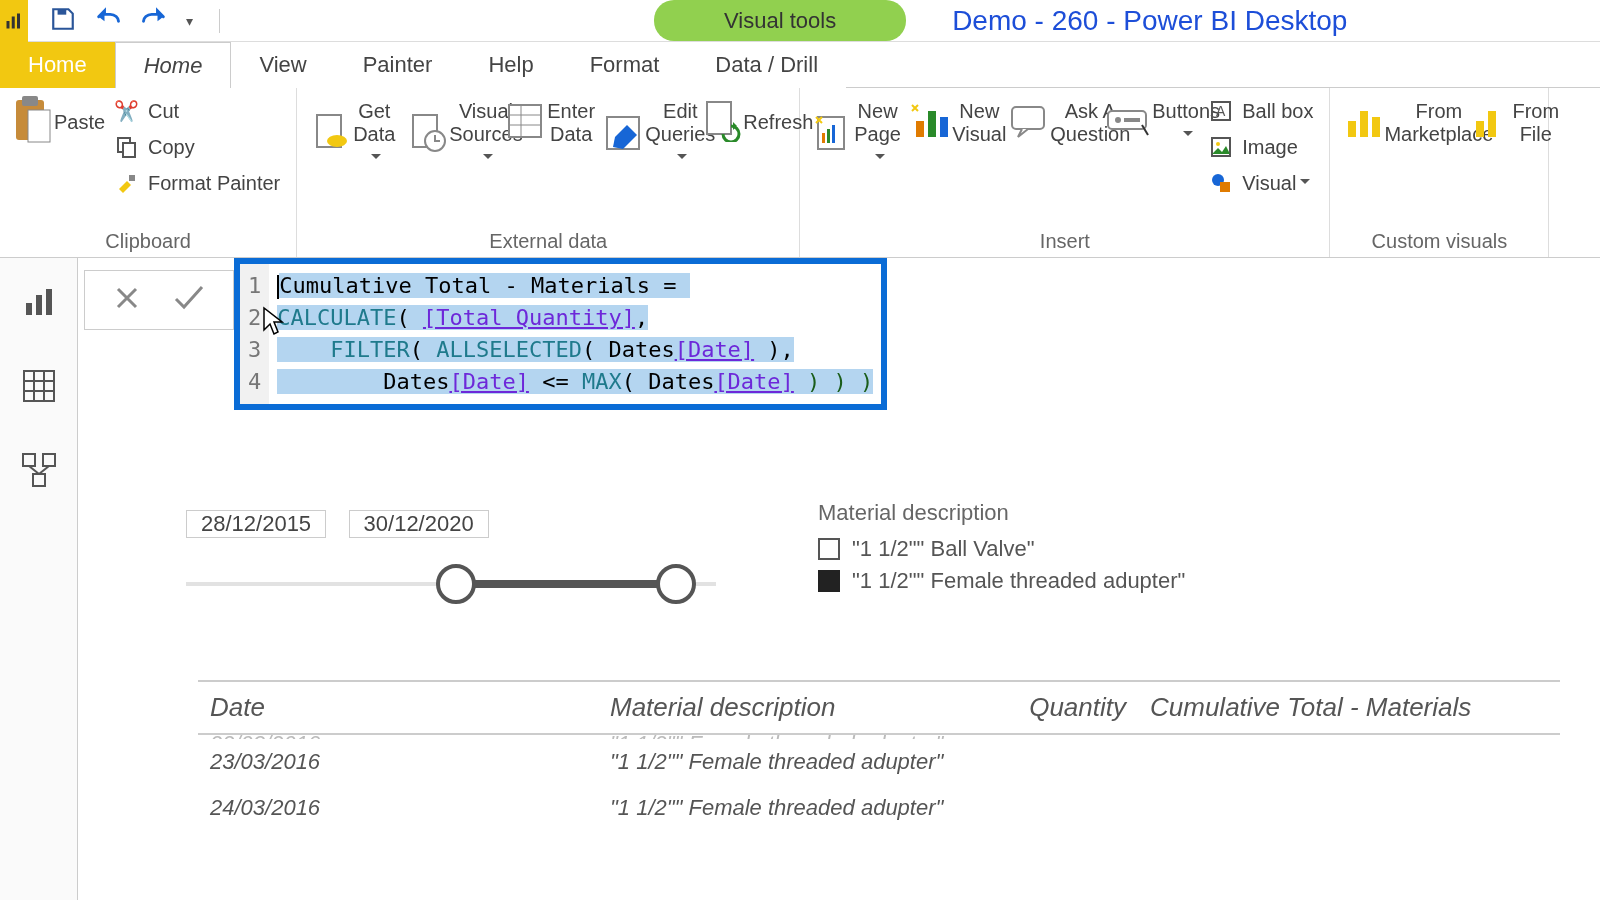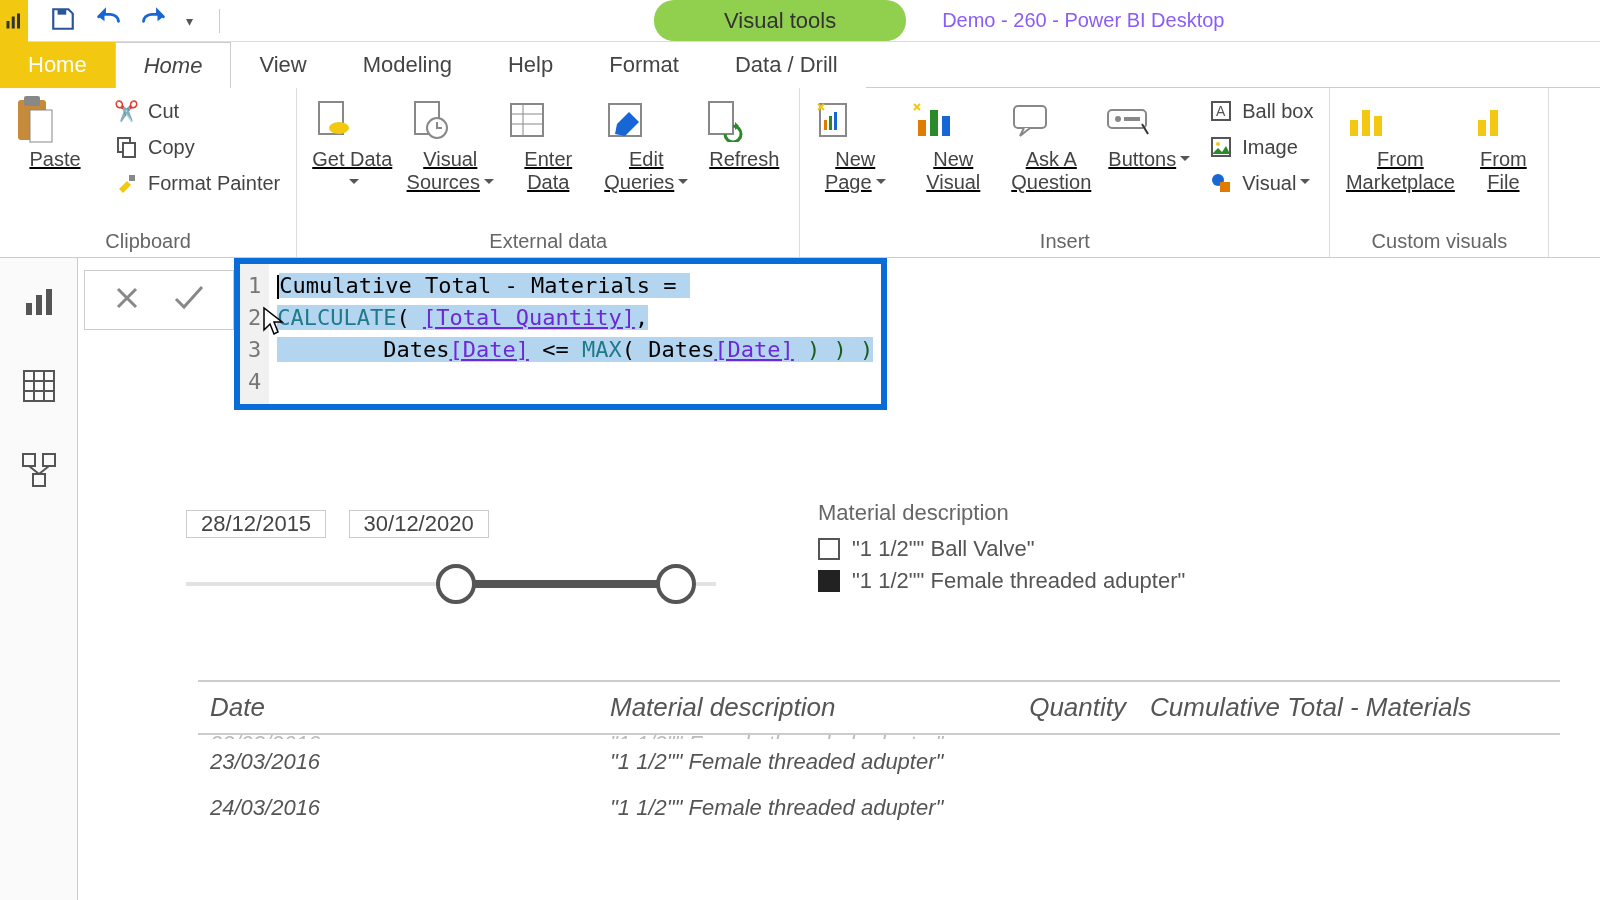--- a/index.html
+++ b/index.html
@@ -5,35 +5,35 @@
 * { box-sizing: border-box; margin: 0; padding: 0; }
 body { font-family: "Segoe UI", Tahoma, sans-serif; font-size: 16px; background: #fff; overflow: hidden; width: 1600px; height: 900px; }
 
 
 .titlebar { display: flex; align-items: stretch; height: 42px; border-bottom: 1px solid #ddd; }
 .app-icon { width: 28px; height: 42px; background: #f2c811; display: flex; align-items: center; justify-content: center; }
 .app-icon svg { width: 18px; height: 18px; }
 .qat { display: flex; align-items: center; gap: 18px; padding: 0 14px 0 22px; }
 .qat .sep { width: 1px; height: 24px; background: #ccc; margin-left: 8px; }
 .visual-tools { background: #91d04f; color: #333; display: flex; align-items: center; justify-content: center; padding: 0 70px; font-size: 22px; margin-left: 420px; border-radius: 20px; }
-.wintitle { flex: 1; display: flex; align-items: center; justify-content: flex-start; padding-left: 36px; font-size: 20px; color: #8b5cf6; }
+.wintitle { flex: 1; display: flex; align-items: center; justify-content: flex-start; padding-left: 46px; font-size: 28px; color: #1d4ed8; }
 
 
 .tabs { display: flex; align-items: stretch; height: 46px; }
 .tab { padding: 0 28px; display: flex; align-items: center; font-size: 22px; color: #444; cursor: pointer; }
 .tab.file { background: #f2c811; color: #fff; font-weight: 400; }
 .tab.active { background: #fff; border: 1px solid #ccc; border-bottom: none; font-style: italic; }
 .tabspacer { flex: 1; border-bottom: 1px solid #ccc; }
 
 
 .ribbon { display: flex; height: 170px; border-bottom: 1px solid #ccc; }
 .group { border-right: 1px solid #ddd; display: flex; flex-direction: column; padding: 4px 10px 0 10px; }
 .group-body { flex: 1; display: flex; align-items: flex-start; gap: 8px; }
 .group-label { text-align: center; font-size: 20px; color: #666; padding: 4px 0; }
-.bigbtn { display: flex; flex-direction: column; width: 90px; padding-top: 4px; cursor: pointer; text-decoration: underline; }
+.bigbtn { display: flex; flex-direction: row; align-items: center; width: 90px; padding-top: 4px; cursor: pointer; }
 .bigbtn .icon { width: 48px; height: 48px; display: flex; align-items: center; justify-content: center; }
 .bigbtn .lbl { font-size: 20px; color: #444; text-align: center; line-height: 1.15; margin-top: 4px; }
 .stack { display: flex; flex-direction: column; gap: 6px; padding-top: 4px; }
 .smallbtn { display: flex; align-items: center; gap: 8px; padding: 2px 6px; cursor: pointer; font-size: 20px; color: #444; }
 .smallbtn .icon { width: 26px; height: 26px; display: flex; align-items: center; justify-content: center; }
 .dd::after { content: ""; display: inline-block; margin-left: 4px; border: 5px solid transparent; border-top-color: #555; vertical-align: middle; }
 
 
 .viewrail { position: absolute; left: 0; top: 258px; bottom: 0; width: 78px; border-right: 1px solid #ccc; background: #fafafa; display: flex; flex-direction: column; align-items: center; padding-top: 24px; gap: 44px; }
 .viewbtn { width: 40px; height: 40px; display: flex; align-items: center; justify-content: center; cursor: pointer; }
@@ -106,21 +106,21 @@
     <span class="sep"></span>
   </div>
   <div class="visual-tools">Visual tools</div>
   <div class="wintitle">Demo - 260 - Power BI Desktop</div>
 </div>
 
 <div class="tabs">
   <div class="tab file">Home</div>
   <div class="tab active">Home</div>
   <div class="tab">View</div>
-  <div class="tab">Modeling</div>
+  <div class="tab">Painter</div>
   <div class="tab">Help</div>
   <div class="tab">Format</div>
   <div class="tab">Data / Drill</div>
   <div class="tabspacer"></div>
 </div>
 
 <div class="ribbon">
   <div class="group">
     <div class="group-body">
       <div class="bigbtn">
@@ -371,20 +371,21 @@
     <div class="formula-editor">
       <div class="gutter">
         <div>1</div>
           <div>2</div>
           <div>3</div>
           <div>4</div>
       </div>
       <div class="code">
         <div class="line"><span class="cursorbar"></span><span class="sel">Cumulative Total - Materials = </span></div>
         <div class="line"><span class="sel"><span class="tok-fn">CALCULATE</span><span>( </span><span class="tok-col">[Total Quantity]</span><span>,</span></span></div>
+        <div class="line"><span class="sel"><span>    </span><span class="tok-fn">FILTER</span><span>( </span><span class="tok-fn">ALLSELECTED</span><span>( Dates</span><span class="tok-col">[Date]</span><span> ),</span></span></div>
         <div class="line"><span class="sel"><span>        Dates</span><span class="tok-col">[Date]</span><span> &lt;= </span><span class="tok-fn">MAX</span><span>( Dates</span><span class="tok-col">[Date]</span><span class="tok-br"> ) ) )</span></span></div>
       </div>
     </div>
   </div>
 </div>
 <div class="mousecur"><svg width="22" height="30">
       <path d="M2 2l0 22 6-6 4 10 4-2-4-10 8 0z" fill="#fff" stroke="#000" stroke-width="1.5"></path>
     </svg></div>
 
 <div class="canvas">

